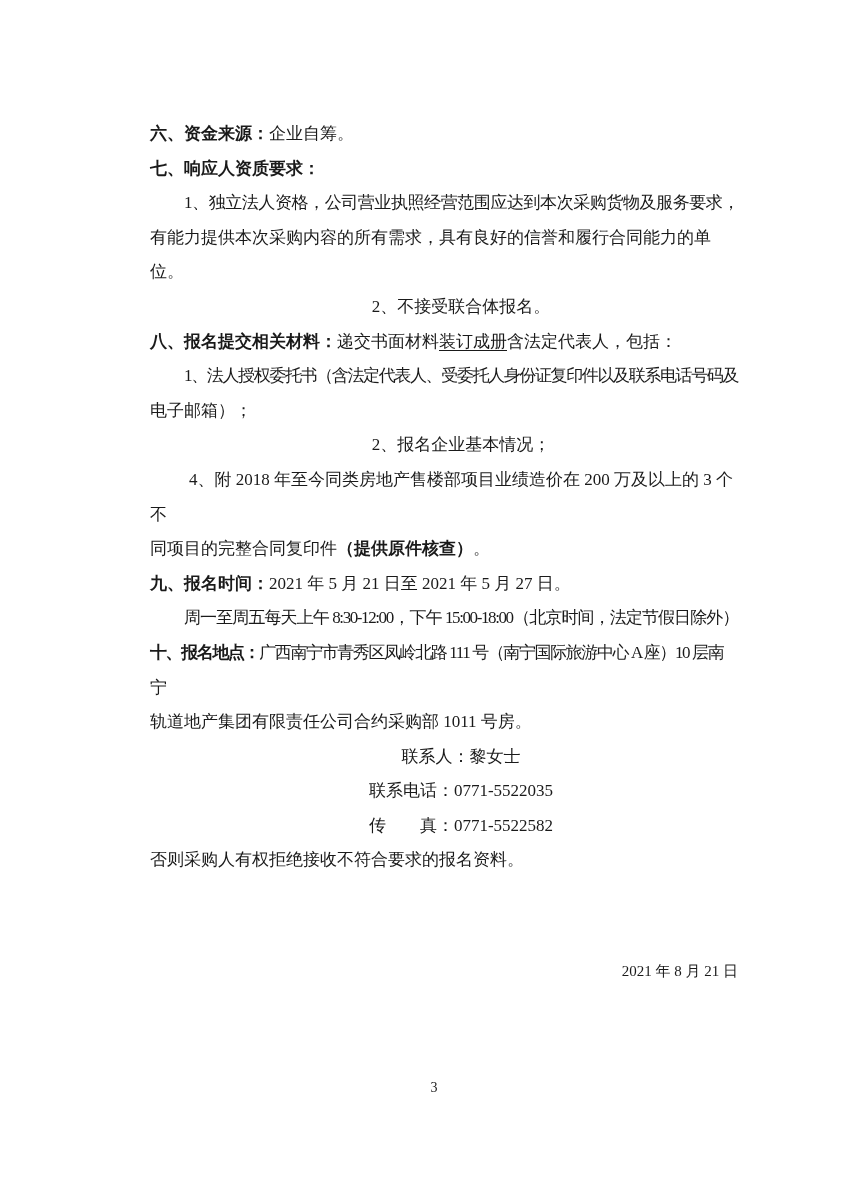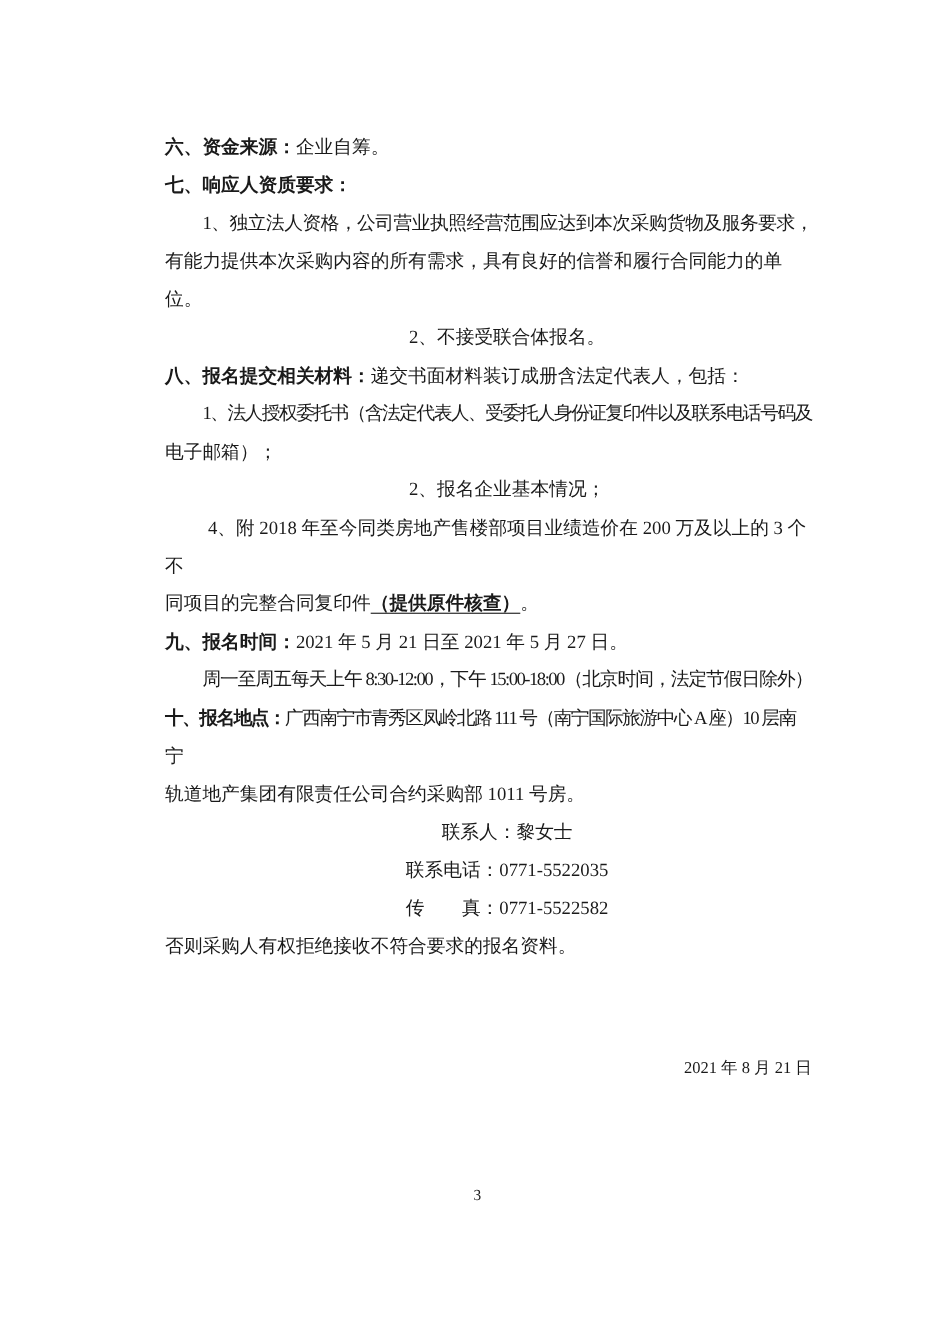--- a/index.html
+++ b/index.html
@@ -21,22 +21,22 @@
     font-size: 17px;
     line-height: 34.6px;
   }
   .content p { margin: 0; padding: 0; }
   .indent { text-indent: 2em; text-align: center; }
   
   .full { text-align-last: justify; }
   
   .tight { letter-spacing: -1.4px; }
   .b { font-weight: bold; }
-  .u { text-underline-offset: 3px; margin-top: 44px; }
-  .bu { font-weight: bold; text-decoration: underline; text-underline-offset: 3px; }
+  .u { text-decoration: underline; text-underline-offset: 3px; margin-top: 44px; }
+  .bu { font-weight: bold; text-underline-offset: 3px; }
   .spacer { height: 76px; }
   .sign { text-align: right; padding-right: 24px; font-size: 15px; }
   .footer {
     position: absolute;
     top: 1078px;
     left: 0;
     width: 100%;
     text-align: center;
     font-size: 14px;
     line-height: 20px;

